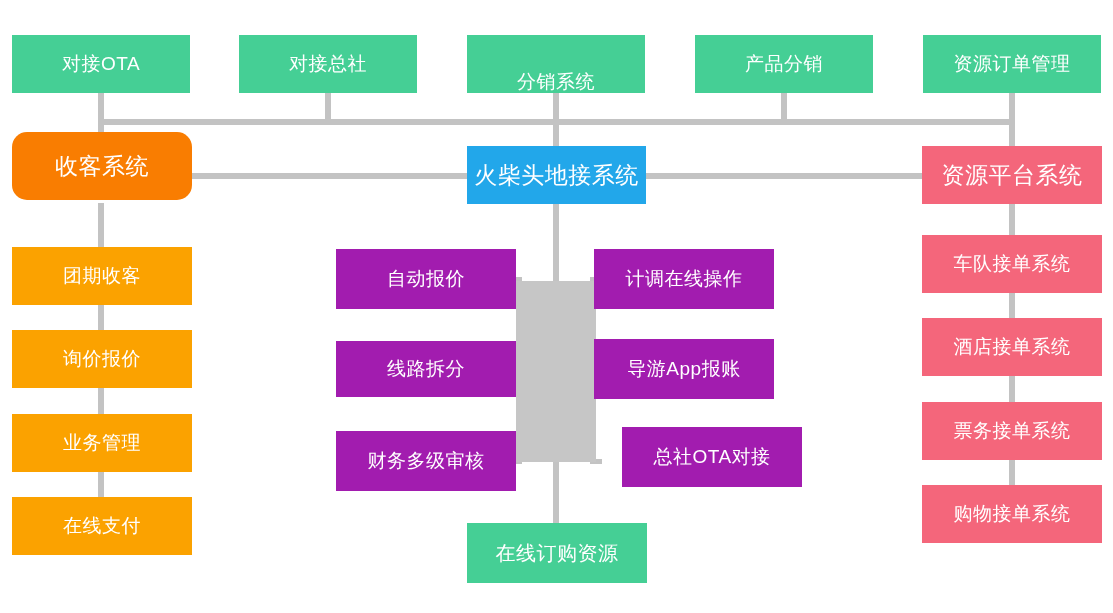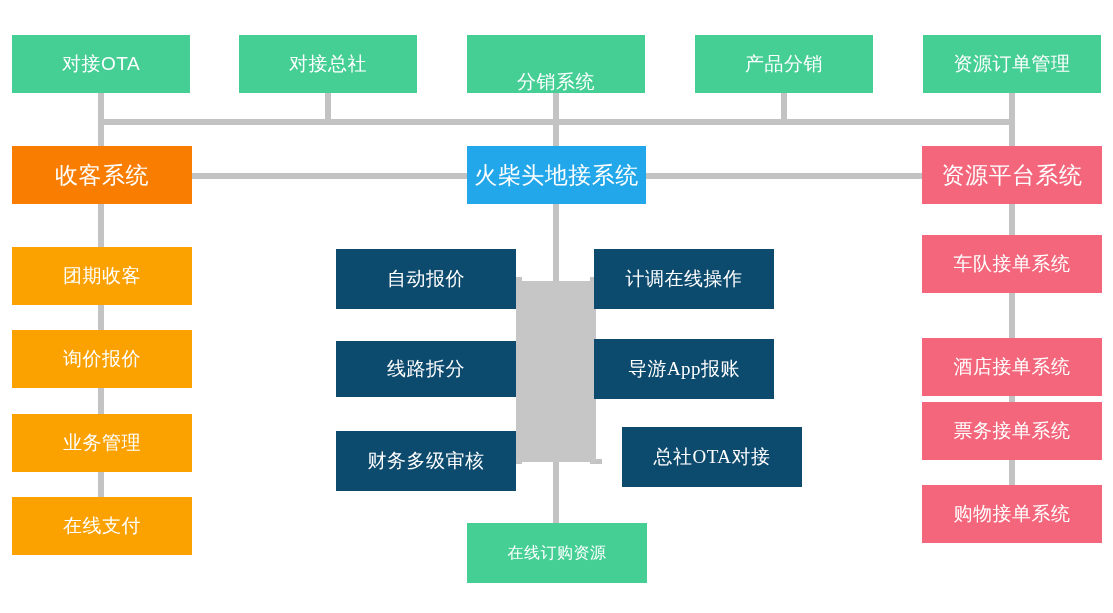--- a/index.html
+++ b/index.html
@@ -39,27 +39,27 @@
   .panel {
     position: absolute;
     background: #c6c6c6;
     z-index: 2;
   }
   
   .c-green  { background: #45cf95; }
   .c-orange-dark { background: #f97d01; }
   .c-orange { background: #fba200; margin-top: 12px; }
   .c-blue-dark { background: #22a7ea; }
-  .c-blue { background: #0c4a6e; font-family: Liberation Serif, serif; }
+  .c-blue { background: #a21caf; }
   .c-pink { background: #f4667b; }
   
   .fs-top   { font-size: 19px; }
   .fs-main  { font-size: 23px; }
   .fs-sub   { font-size: 19px; }
-  .fs-bottom{ font-size: 16px; }
+  .fs-bottom{ font-size: 20px; }
 </style>
 </head>
 <body>
 
 <div id="diagram">
 
   <div class="conn" style="left:98px;  top:93px;  width:6px;  height:32px;"></div>
   <div class="conn" style="left:325px; top:93px;  width:6px;  height:32px;"></div>
   <div class="conn" style="left:553px; top:93px;  width:6px;  height:32px;"></div>
   <div class="conn" style="left:781px; top:93px;  width:6px;  height:32px;"></div>
@@ -98,21 +98,21 @@
   <div class="node c-green fs-top" style="left:467px;  top:35px; width:178px; height:58px;align-items:flex-end;">
       <span>分销系统</span>
     </div>
   <div class="node c-green fs-top" style="left:695px;  top:35px; width:178px; height:58px;">
       <span>产品分销</span>
     </div>
   <div class="node c-green fs-top" style="left:923px;  top:35px; width:178px; height:58px;">
       <span>资源订单管理</span>
     </div>
 
-  <div class="node c-orange-dark fs-main" style="left:12px;  top:146px; width:180px; height:58px;">
+  <div class="node c-orange-dark fs-main" style="left:12px;  top:132px; width:180px; height:68px;border-radius:15px;">
       <span>收客系统</span>
     </div>
   <div class="node c-blue-dark   fs-main" style="left:467px; top:146px; width:179px; height:58px;">
       <span>火柴头地接系统</span>
     </div>
   <div class="node c-pink        fs-main" style="left:922px; top:146px; width:180px; height:58px;">
       <span>资源平台系统</span>
     </div>
 
   <div class="node c-orange fs-sub" style="left:12px; top:235px; width:180px; height:58px;">
@@ -144,21 +144,21 @@
   <div class="node c-blue fs-sub" style="left:594px; top:339px; width:180px; height:60px;">
       <span>导游App报账</span>
     </div>
   <div class="node c-blue fs-sub" style="left:594px; top:427px; width:180px; height:60px;margin-left:28px;">
       <span>总社OTA对接</span>
     </div>
 
   <div class="node c-pink fs-sub" style="left:922px; top:235px; width:180px; height:58px;">
       <span>车队接单系统</span>
     </div>
-  <div class="node c-pink fs-sub" style="left:922px; top:318px; width:180px; height:58px;margin-top:20px;">
+  <div class="node c-pink fs-sub" style="left:922px; top:318px; width:180px; height:58px;">
       <span>酒店接单系统</span>
     </div>
   <div class="node c-pink fs-sub" style="left:922px; top:402px; width:180px; height:58px;">
       <span>票务接单系统</span>
     </div>
   <div class="node c-pink fs-sub" style="left:922px; top:485px; width:180px; height:58px;">
       <span>购物接单系统</span>
     </div>
 
   <div class="node c-green fs-bottom" style="left:467px; top:523px; width:180px; height:60px;">

